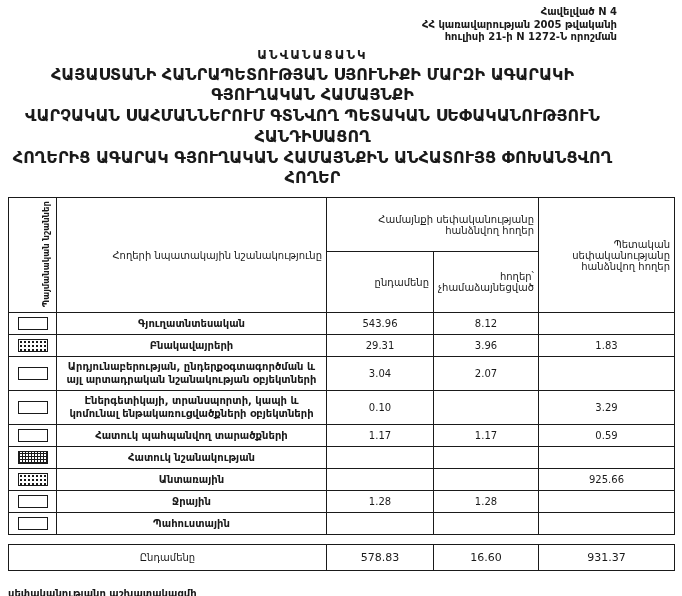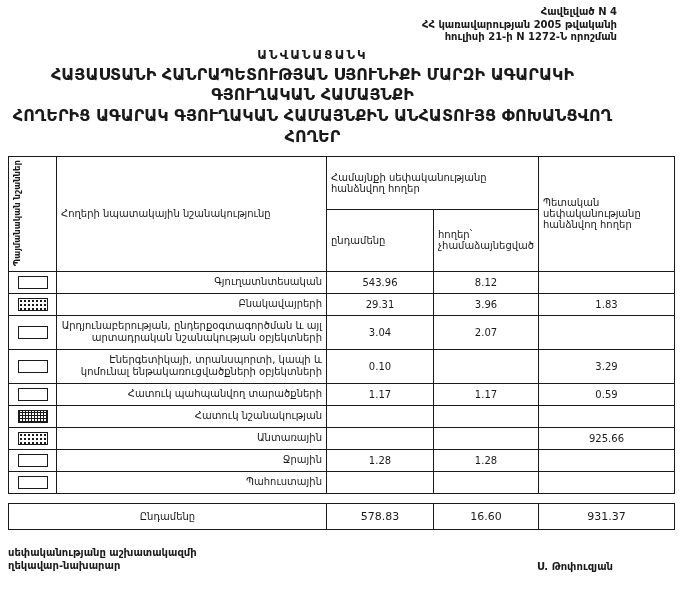--- a/index.html
+++ b/index.html
@@ -15,39 +15,39 @@
   .hdr { text-align: right; font-size: 10px; font-weight: bold; line-height: 1.25; }
 
   .title { text-align: center; font-size: 12px; font-weight: bold; letter-spacing: 2px; margin-top: 4px; }
 
   .subtitle { text-align: center; font-size: 16px; font-weight: bold; line-height: 1.3; margin-top: 3px; }
 
   table { border-collapse: collapse; table-layout: fixed; }
   .main { width: 666px; margin-top: 8px; }
   .main th, .main td { border: 1px solid #1a1a1a; vertical-align: middle; }
 
-  .main thead th { font-weight: normal; font-size: 10px; text-align: left; padding: 3px 4px; }
+  .main thead th { font-weight: normal; font-size: 10px; text-align: right; padding: 3px 4px; }
   .main thead tr.r1 { height: 52px; }
   .main thead tr.r2 { height: 60px; }
 
   .legend-col { position: relative; }
   .vtext {
     writing-mode: vertical-rl;
     transform: rotate(180deg);
     font-size: 8.5px;
     font-weight: bold;
     line-height: 1.15;
     display: inline-block;
     max-height: 108px;
     white-space: normal;
   }
 
   .main tbody td { font-size: 10px; padding: 4px 4px; }
   td.legend { text-align: left; }
-  td.purpose { text-align: right; font-size: 9.5px; line-height: 1.25; padding-left: 6px; }
+  td.purpose { text-align: center; font-size: 9.5px; line-height: 1.25; padding-left: 6px; font-weight: bold; }
   td.num { text-align: center; font-size: 11px; }
 
   .sw {
     display: inline-block;
     width: 30px; height: 13px;
     border: 1px solid #1a1a1a;
     background: #fff;
     margin-left: 5px;
     vertical-align: middle;
   }
@@ -78,20 +78,21 @@
   <div class="hdr">
     <div>Հավելված N 4</div>
     <div>ՀՀ կառավարության 2005 թվականի</div>
     <div>հուլիսի 21-ի N 1272-Ն որոշման</div>
   </div>
 
   <div class="title">ԱՆՎԱՆԱՑԱՆԿ</div>
 
   <div class="subtitle">
     <div>ՀԱՅԱՍՏԱՆԻ ՀԱՆՐԱՊԵՏՈՒԹՅԱՆ ՍՅՈՒՆԻՔԻ ՄԱՐԶԻ ԱԳԱՐԱԿԻ ԳՅՈՒՂԱԿԱՆ ՀԱՄԱՅՆՔԻ</div>
+    <div>ՎԱՐՉԱԿԱՆ ՍԱՀՄԱՆՆԵՐՈՒՄ ԳՏՆՎՈՂ ՊԵՏԱԿԱՆ ՍԵՓԱԿԱՆՈՒԹՅՈՒՆ ՀԱՆԴԻՍԱՑՈՂ</div>
     <div>ՀՈՂԵՐԻՑ ԱԳԱՐԱԿ ԳՅՈՒՂԱԿԱՆ ՀԱՄԱՅՆՔԻՆ ԱՆՀԱՏՈՒՅՑ ՓՈԽԱՆՑՎՈՂ ՀՈՂԵՐ</div>
   </div>
 
   <table class="main">
     <colgroup>
       <col style="width:48px">
         <col style="width:270px">
         <col style="width:107px">
         <col style="width:105px">
         <col style="width:136px">

